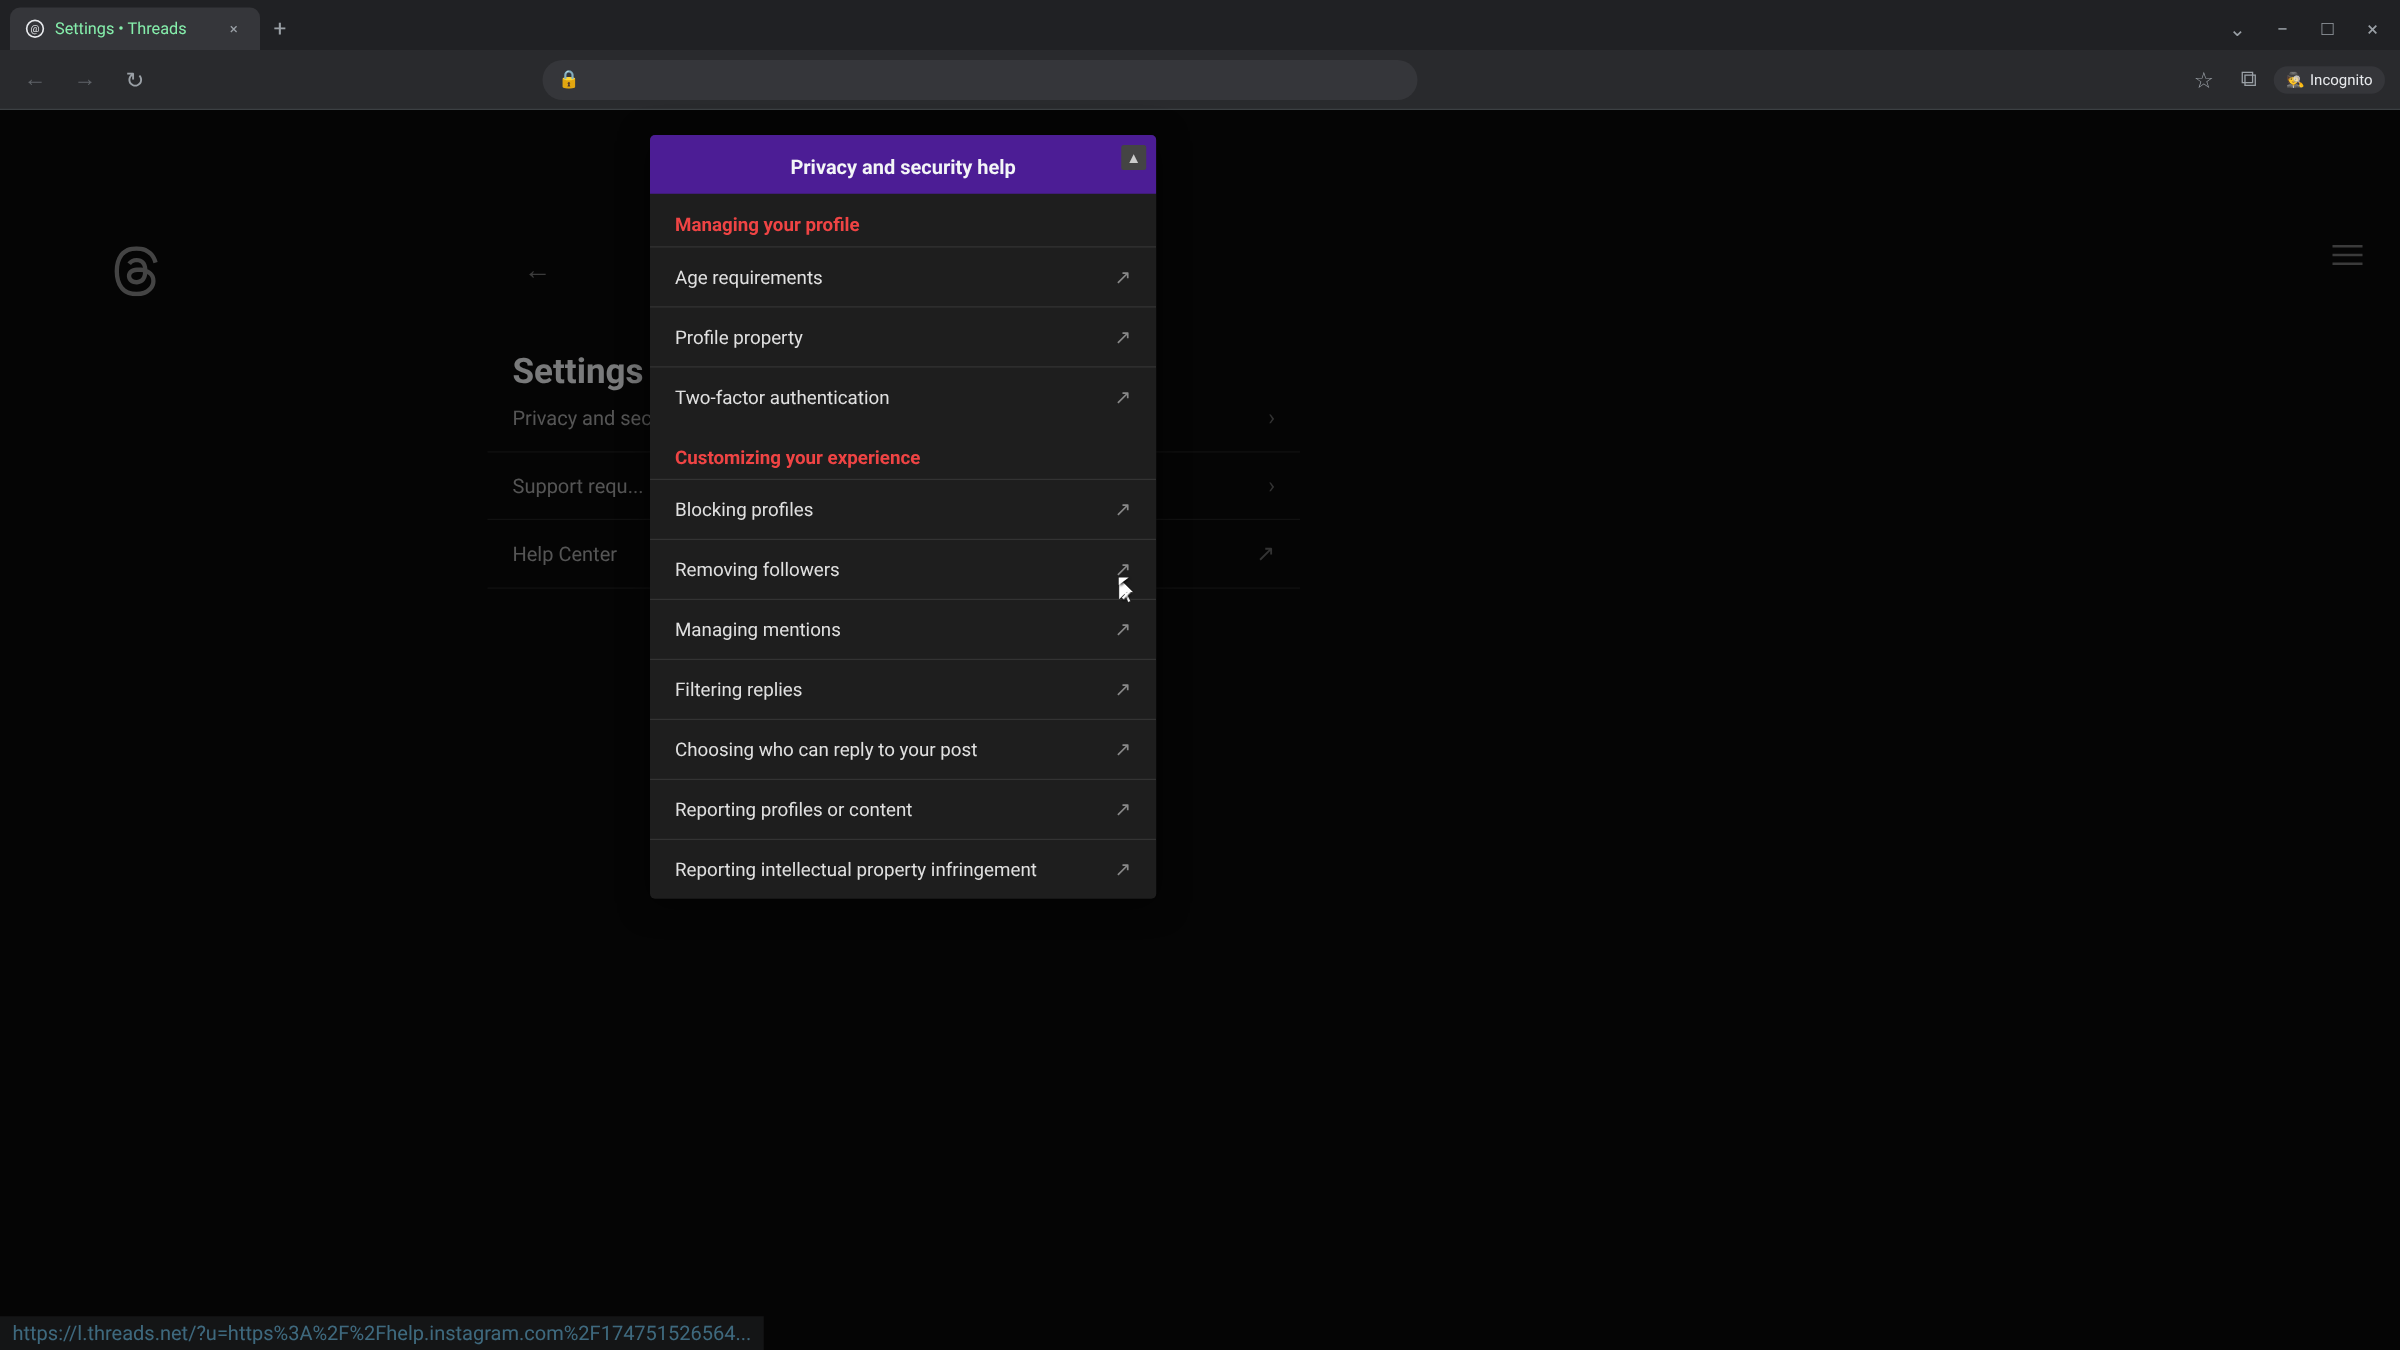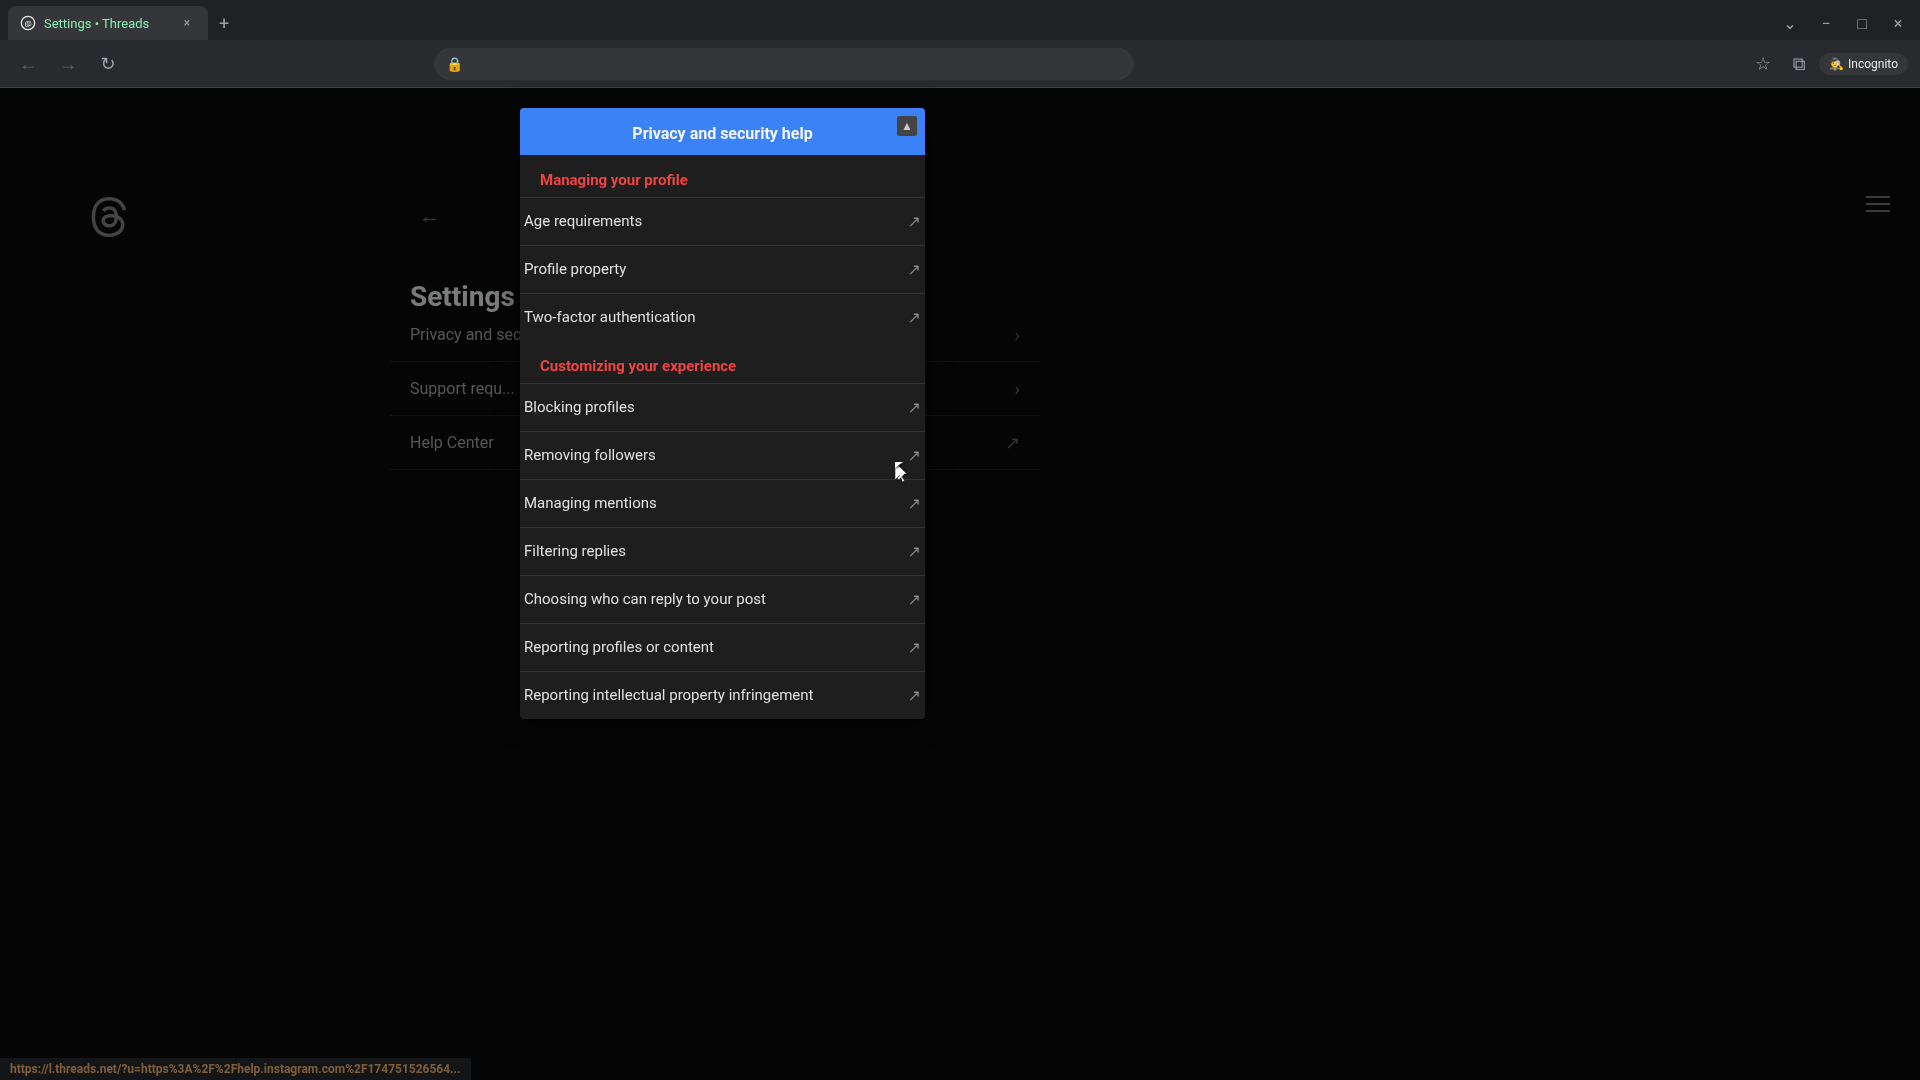--- a/index.html
+++ b/index.html
@@ -263,24 +263,23 @@
       font-size: 18px;
     }
 
     
     .status-bar {
       position: absolute;
       bottom: 0;
       left: 0;
       background: #292a2d;
       padding: 4px 10px;
-      font-size: 12px;
-      color: #fdba74;
+      font-size: 16px;
+      color: #7dd3fc;
       z-index: 5;
-      font-weight: bold;
     }
 
     
     .modal-overlay {
       position: absolute;
       top: 88px;
       left: 0;
       right: 0;
       bottom: 0;
       background: rgba(0,0,0,0.5);
@@ -298,21 +297,21 @@
       z-index: 30;
       overflow: hidden;
       box-shadow: 0 4px 24px rgba(0,0,0,0.6);
     }
 
     .help-panel-header {
       display: flex;
       align-items: center;
       justify-content: flex-start;
       padding: 16px 5px 12px;
-      background: #3b82f6;
+      background: #4c1d95;
       position: relative;
     }
 
     .help-panel-title {
       font-size: 16px;
       font-weight: 700;
       color: #f3f5f7;
       text-align: center;
       flex: 1;
     }
@@ -340,22 +339,23 @@
 
     .help-section-header {
       padding: 16px 20px 8px;
       font-size: 15px;
       font-weight: 700;
       color: #ef4444;
     }
 
     .help-item {
       display: flex;
+      align-items: center;
       justify-content: space-between;
-      padding: 14px 4px;
+      padding: 14px 20px;
       border-top: 1px solid #333;
       cursor: pointer;
     }
 
     .help-item-text {
       font-size: 15px;
       color: #e0e0e0;
     }
 
     .help-item-icon {

